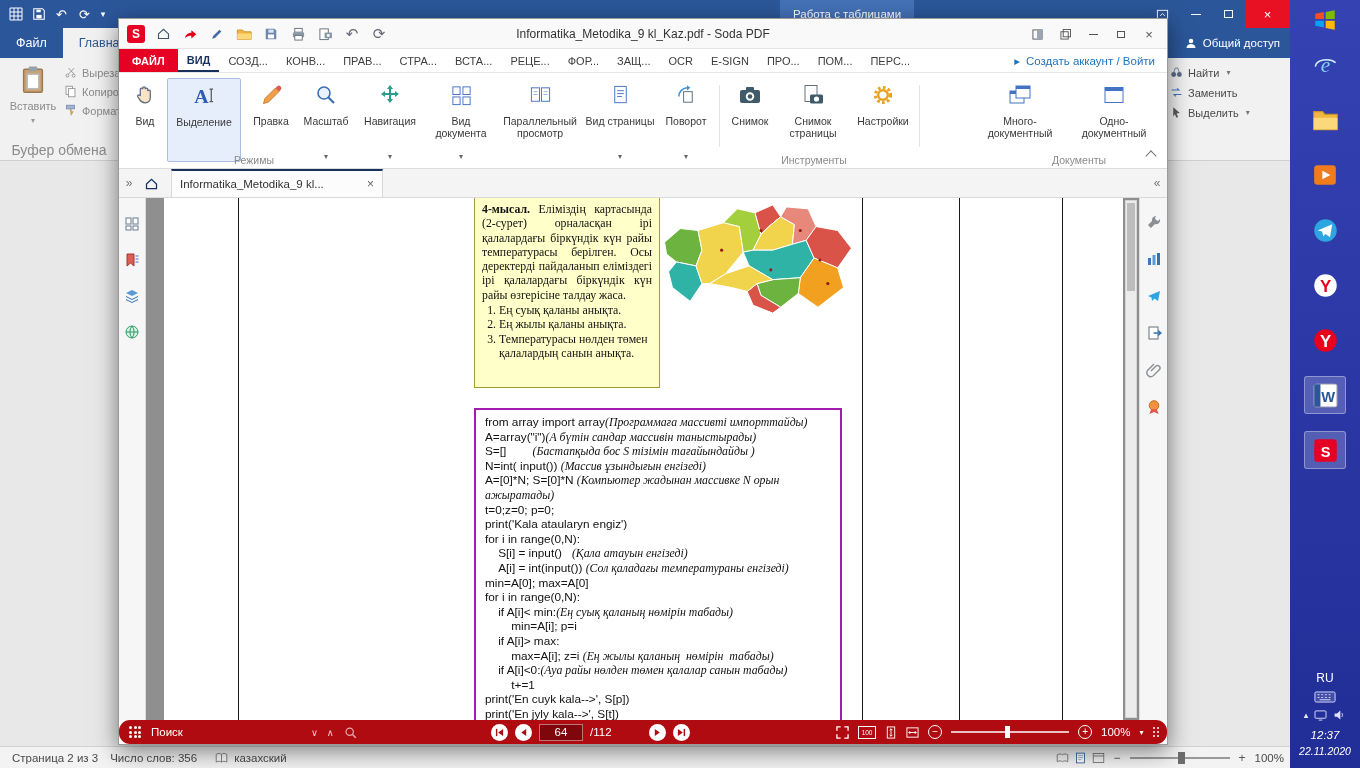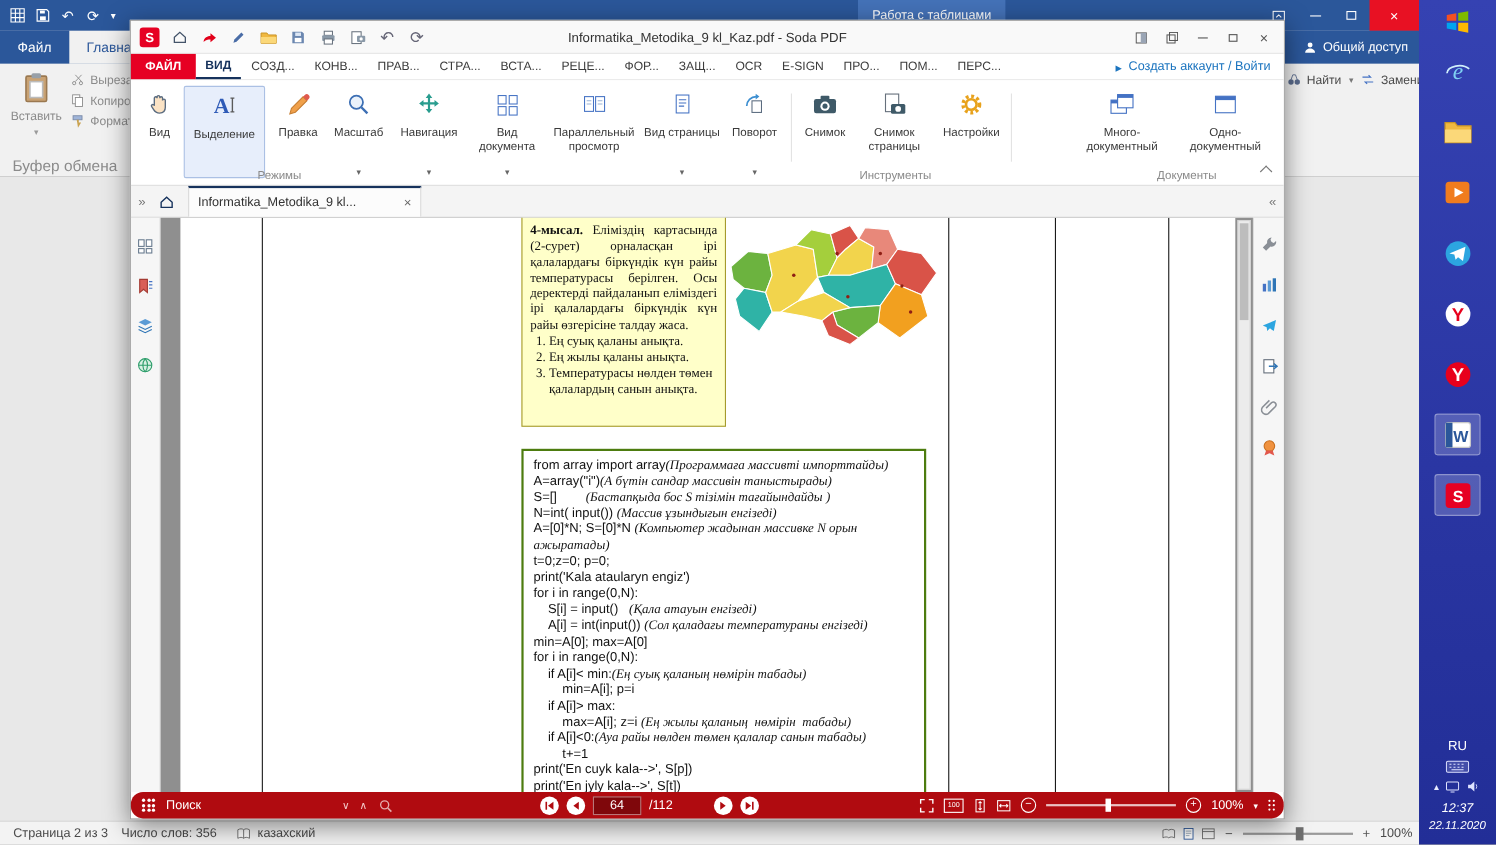--- a/index.html
+++ b/index.html
@@ -25,21 +25,21 @@
   .w-tab { padding:0 16px; display:flex; align-items:center; font-size:12.5px; color:#fff; }
   .w-tab.home { background:#f1f1f1; color:#2b579a; }
   .w-share { position:absolute; right:10px; top:0; height:30px; display:flex; align-items:center; gap:6px; font-size:11.5px; color:#fff; }
 
   .w-ribbon { position:absolute; left:0; top:58px; right:0; height:103px; background:#f1f1f1; border-bottom:1px solid #cfcfcf; }
   .w-paste { position:absolute; left:6px; top:6px; width:54px; height:84px; display:flex; flex-direction:column; align-items:center; justify-content:flex-start; gap:4px; font-size:11px; color:#8b8b8b; }
   .w-paste .dd { font-size:8px; color:#9a9a9a; }
   .w-clipcol { position:absolute; left:64px; top:8px; display:flex; flex-direction:column; gap:6px; }
   .w-mini { display:flex; align-items:center; gap:5px; font-size:11px; color:#8b8b8b; white-space:nowrap; }
   .w-grouplbl { position:absolute; left:0; bottom:2px; width:118px; text-align:center; font-size:14px; color:#8b8b8b; }
-  .w-editing { position:absolute; right:16px; top:8px; display:flex; flex-direction:row; gap:7px; width:104px; }
+  .w-editing { position:absolute; right:16px; top:8px; display:flex; flex-direction:column; gap:7px; width:104px; }
   .w-editing .w-mini { color:#4a4a4a; }
   .w-editing .dd { font-size:8px; color:#777; margin-left:2px; }
 
   .w-canvas { position:absolute; left:0; top:161px; right:0; bottom:22px; background:#e8e8e8; }
 
   .w-status { position:absolute; left:0; bottom:0; right:0; height:22px; background:#f3f3f3; border-top:1px solid #d3d3d3; display:flex; align-items:center; font-size:11.5px; color:#4a4a4a; }
   .ws-item { margin-left:12px; white-space:nowrap; }
   .ws-icon { margin-left:18px; display:flex; }
   .ws-right { margin-left:auto; display:flex; align-items:center; gap:9px; padding-right:6px; }
   .ws-views { display:flex; gap:5px; }
@@ -86,21 +86,21 @@
   .rail-r { position:absolute; right:0; top:0; bottom:0; width:28px; background:#f6f6f6; border-left:1px solid #ddd; display:flex; flex-direction:column; align-items:center; padding-top:14px; gap:17px; }
   .rbtn { width:20px; height:20px; display:flex; align-items:center; justify-content:center; }
 
   .s-doc { position:absolute; left:27px; right:28px; top:0; bottom:0; background:#8f8f8f; overflow:hidden; }
   .page { position:absolute; left:18px; top:0; bottom:0; width:959px; background:#fff; }
   .vline { position:absolute; top:0; bottom:0; width:1px; background:#1a1a1a; }
   .ybox { position:absolute; left:310px; top:-2px; width:186px; height:192px; background:#ffffc9; border:1px solid #a59a2e; padding:5px 7px 4px 7px; font-family:"Liberation Serif",serif; font-size:11.8px; line-height:14.3px; color:#111; text-align:justify; overflow:hidden; }
   .ybox b { font-weight:bold; }
   .ybox ol { margin-top:1px; padding-left:17px; text-align:left; }
   .map { position:absolute; left:497px; top:3px; width:195px; height:118px; }
-  .codebox { position:absolute; left:310px; top:210px; width:368px; height:332px; background:#fff; border:2px solid #4d7c0f; padding:5px 9px; font-size:11.8px; line-height:14.6px; color:#111; overflow:hidden; }
+  .codebox { position:absolute; left:310px; top:210px; width:368px; height:332px; background:#fff; border:2px solid #a21caf; padding:5px 9px; font-size:11.8px; line-height:14.6px; color:#111; overflow:hidden; }
   .cl { white-space:pre-wrap; }
   .cm { font-family:"Liberation Serif",serif; font-style:italic; }
   .scroll { position:absolute; right:2px; top:2px; bottom:2px; width:12px; background:#ececec; border:1px solid #d5d5d5; }
   .scroll .thumb { position:absolute; left:1px; right:1px; top:2px; height:88px; background:#bdbdbd; }
 
   .s-status { position:absolute; left:0; bottom:0; right:0; height:24px; background:#b00b10; color:#fff; font-size:11.5px;border-radius:11px; }
   .st-left { position:absolute; left:10px; top:0; height:24px; display:flex; align-items:center; gap:10px; }
   .st-search-arrows { display:flex; gap:9px; margin-left:118px; font-size:9.5px; color:#f4c9c9; }
   .st-center { position:absolute; left:372px; top:0; height:24px; display:flex; align-items:center; gap:7px; }
   .navcirc { width:17px; height:17px; background:#fff; border-radius:50%; display:flex; align-items:center; justify-content:center; }

